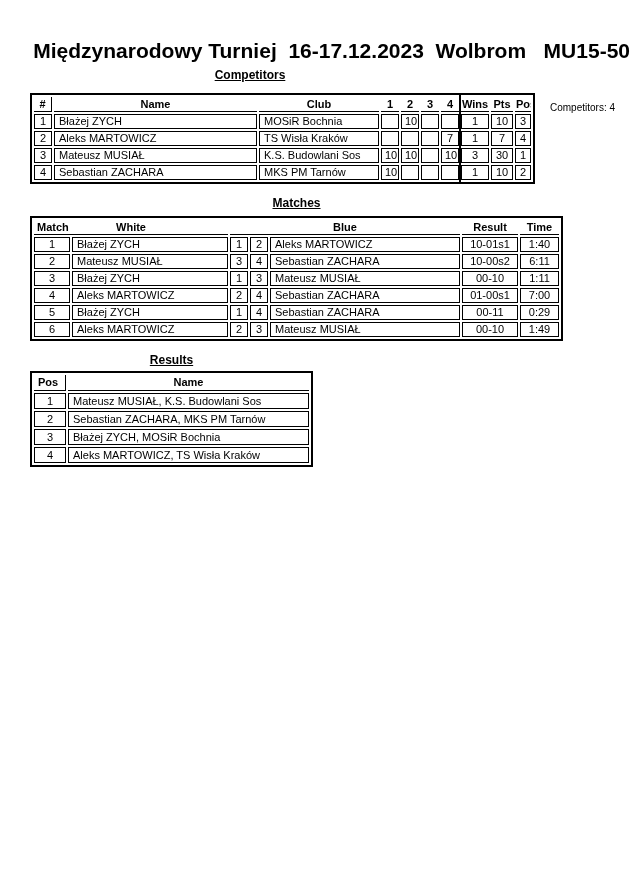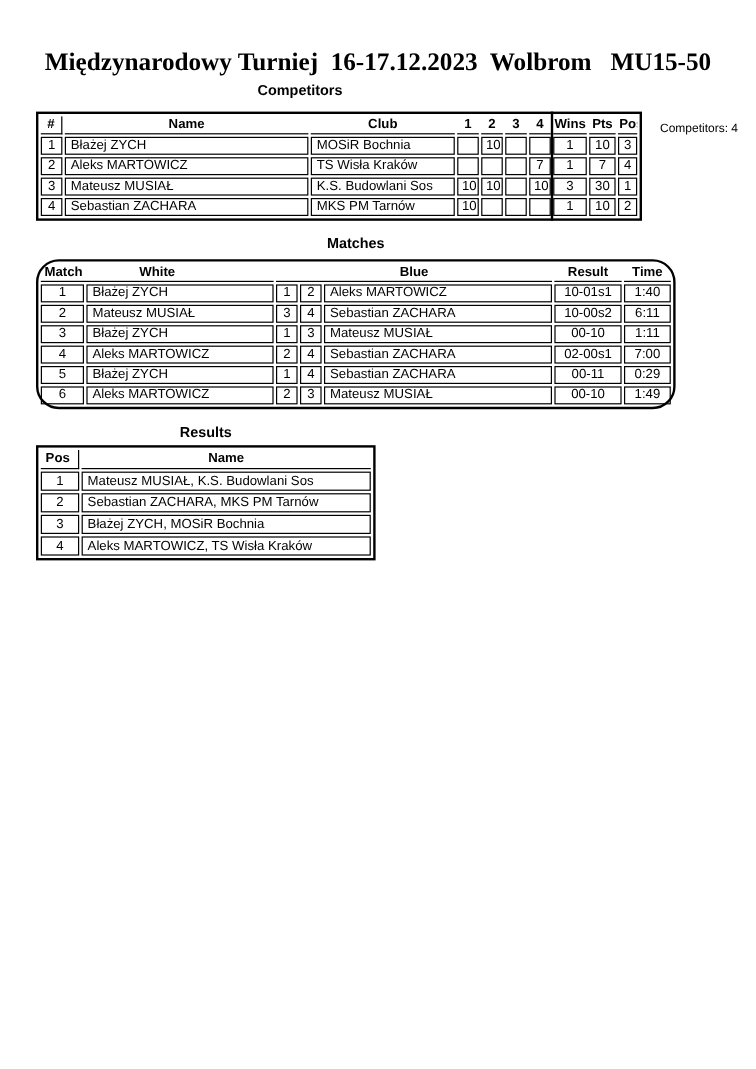--- a/index.html
+++ b/index.html
@@ -8,31 +8,31 @@
     width: 630px;
     height: 891px;
     background: #ffffff;
     color: #000000;
     font-family: "Liberation Sans", sans-serif;
     overflow: hidden;
   }
   .title {
     position: absolute;
     top: 39px; left: 0; width: 630px;
-    text-align: center;
+    text-align: right;
     font-size: 21px;
     font-weight: bold;
     white-space: pre;
-    font-family: Liberation Serif, serif;
   }
   .section-heading {
     position: absolute;
     text-align: center;
     font-size: 12px;
     font-weight: bold;
+    text-decoration: underline;
   }
   #competitors-heading { top: 68px; left: 30px; width: 440px; }
   #matches-heading     { top: 196px; left: 30px; width: 533px; }
   #results-heading     { top: 353px; left: 30px; width: 283px; }
   .competitors-count {
     position: absolute;
     top: 68px; left: 420px; width: 195px;
     text-align: right;
     font-size: 10px;
     margin-top: 34px;
@@ -43,21 +43,21 @@
   #results-wrap     { top: 371px; left: 30px; }
 
   table.tbl {
     border-collapse: separate;
     border-spacing: 2px;
     border: 2px solid #000;
     table-layout: fixed;
     background: #fff;
   }
   #competitors-table { width: 505px; }
-  #matches-table     { width: 533px; border-radius: 19px; }
+  #matches-table     { width: 533px; }
   #results-table     { width: 283px; }
 
   .tbl td, .tbl th {
     box-sizing: border-box;
     font-size: 11px;
     line-height: 13px;
     height: 15px;
     padding: 0 3px;
     overflow: hidden;
     white-space: nowrap;
@@ -221,21 +221,21 @@
           <td class="left">Mateusz MUSIAŁ</td>
           <td>00-10</td>
           <td>1:11</td>
         </tr>
         <tr>
           <td>4</td>
           <td class="left">Aleks MARTOWICZ</td>
           <td>2</td>
           <td>4</td>
           <td class="left">Sebastian ZACHARA</td>
-          <td>02-00s1</td>
+          <td>01-00s1</td>
           <td>7:00</td>
         </tr>
         <tr>
           <td>5</td>
           <td class="left">Błażej ZYCH</td>
           <td>1</td>
           <td>4</td>
           <td class="left">Sebastian ZACHARA</td>
           <td>00-11</td>
           <td>0:29</td>

